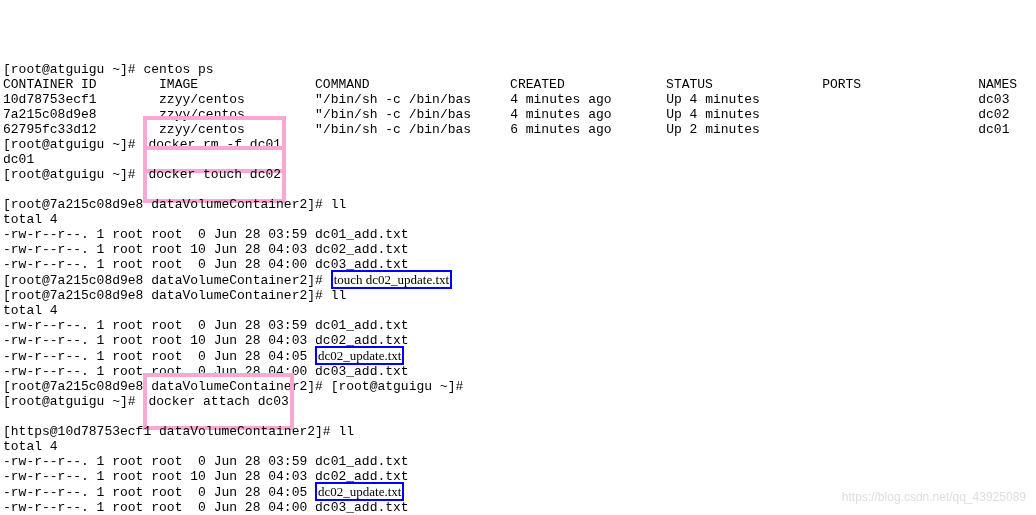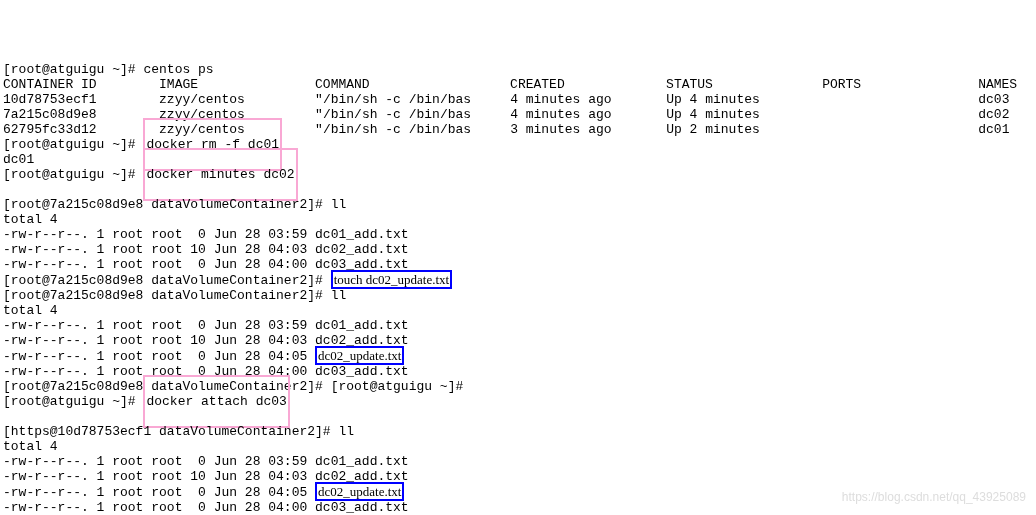--- a/index.html
+++ b/index.html
@@ -8,21 +8,21 @@
       line-height: 15px;
       background: #ffffff;
       color: #000000;
       margin: 0;
       padding: 2px 3px;
       white-space: pre;
       width: 1036px;
       box-sizing: border-box;
     }
     .box-red {
-      border: 2px solid #f9a8d4;
+      border: 4px solid #f9a8d4;
       padding: 17px 1px;
     }
     .box-blue {
       border: 2px solid #0000ff;
       padding: 0 1px;
       font-family: Liberation Serif, serif;
     }
     .watermark {
       position: absolute;
       right: 10px;
@@ -35,24 +35,24 @@
   </style>
 </head>
 <body>
 
 
 
 <span><span>[root@atguigu ~]# </span><span>centos ps</span></span>
 <span>CONTAINER ID        IMAGE               COMMAND                  CREATED             STATUS              PORTS               NAMES</span>
 <span><span>10d78753ecf1</span>        <span>zzyy/centos</span>         <span>"/bin/sh -c /bin/bas</span>     <span>4 minutes ago</span>       <span>Up 4 minutes</span>                            <span>dc03</span></span>
 <span><span>7a215c08d9e8</span>        <span>zzyy/centos</span>         <span>"/bin/sh -c /bin/bas</span>     <span>4 minutes ago</span>       <span>Up 4 minutes</span>                            <span>dc02</span></span>
-<span><span>62795fc33d12</span>        <span>zzyy/centos</span>         <span>"/bin/sh -c /bin/bas</span>     <span>3 minutes ago</span>       <span>Up 2 minutes</span>                            <span>dc01</span></span>
+<span><span>62795fc33d12</span>        <span>zzyy/centos</span>         <span>"/bin/sh -c /bin/bas</span>     <span>6 minutes ago</span>       <span>Up 2 minutes</span>                            <span>dc01</span></span>
 <span><span>[root@atguigu ~]# </span><span class="box-red">docker rm -f dc01</span></span>
 <span>dc01</span>
-<span><span>[root@atguigu ~]# </span><span class="box-red">docker minutes dc02</span></span>
+<span><span>[root@atguigu ~]# </span><span class="box-red">docker touch dc02</span></span>
 <span> </span>
 <span><span>[root@7a215c08d9e8 dataVolumeContainer2]# </span><span>ll</span></span>
 <span>total 4</span>
 <span>-rw-r--r--. 1 root root  0 Jun 28 03:59 dc01_add.txt</span>
 <span>-rw-r--r--. 1 root root 10 Jun 28 04:03 dc02_add.txt</span>
 <span>-rw-r--r--. 1 root root  0 Jun 28 04:00 dc03_add.txt</span>
 <span><span>[root@7a215c08d9e8 dataVolumeContainer2]# </span><span class="box-blue">touch dc02_update.txt</span></span>
 <span><span>[root@7a215c08d9e8 dataVolumeContainer2]# </span><span>ll</span></span>
 <span>total 4</span>
 <span>-rw-r--r--. 1 root root  0 Jun 28 03:59 dc01_add.txt</span>

